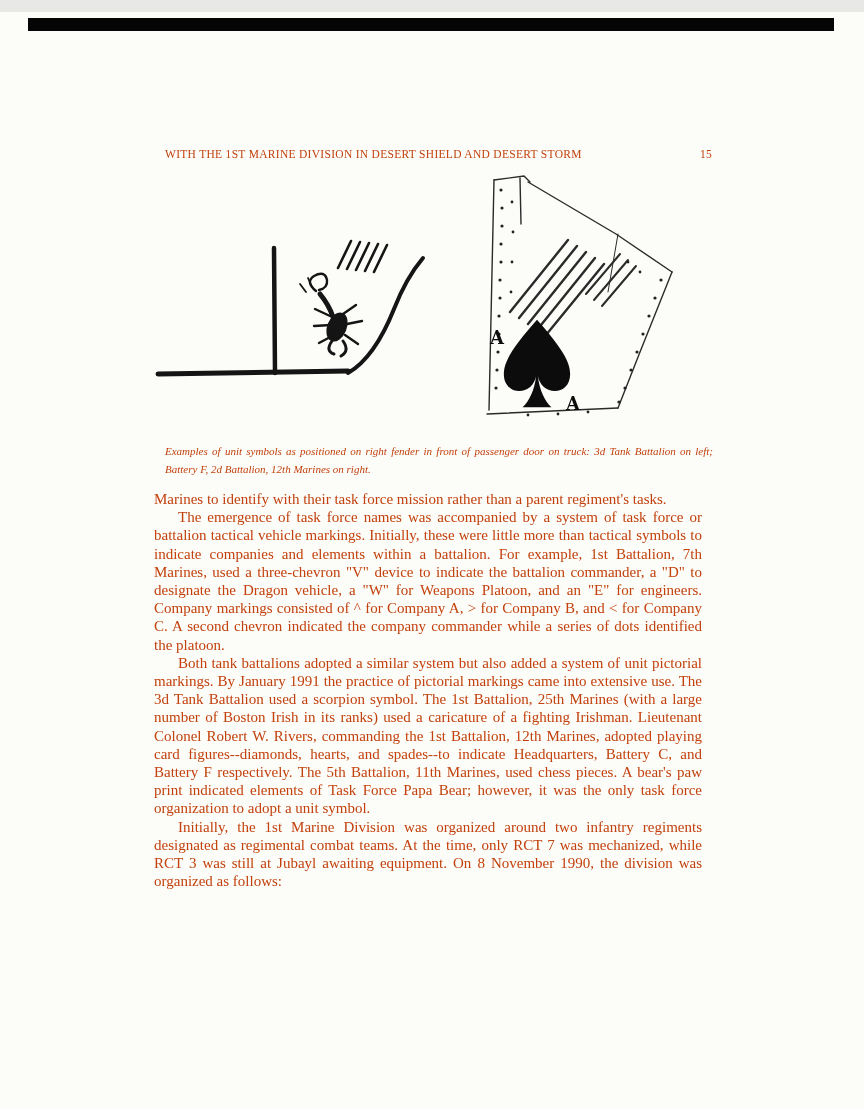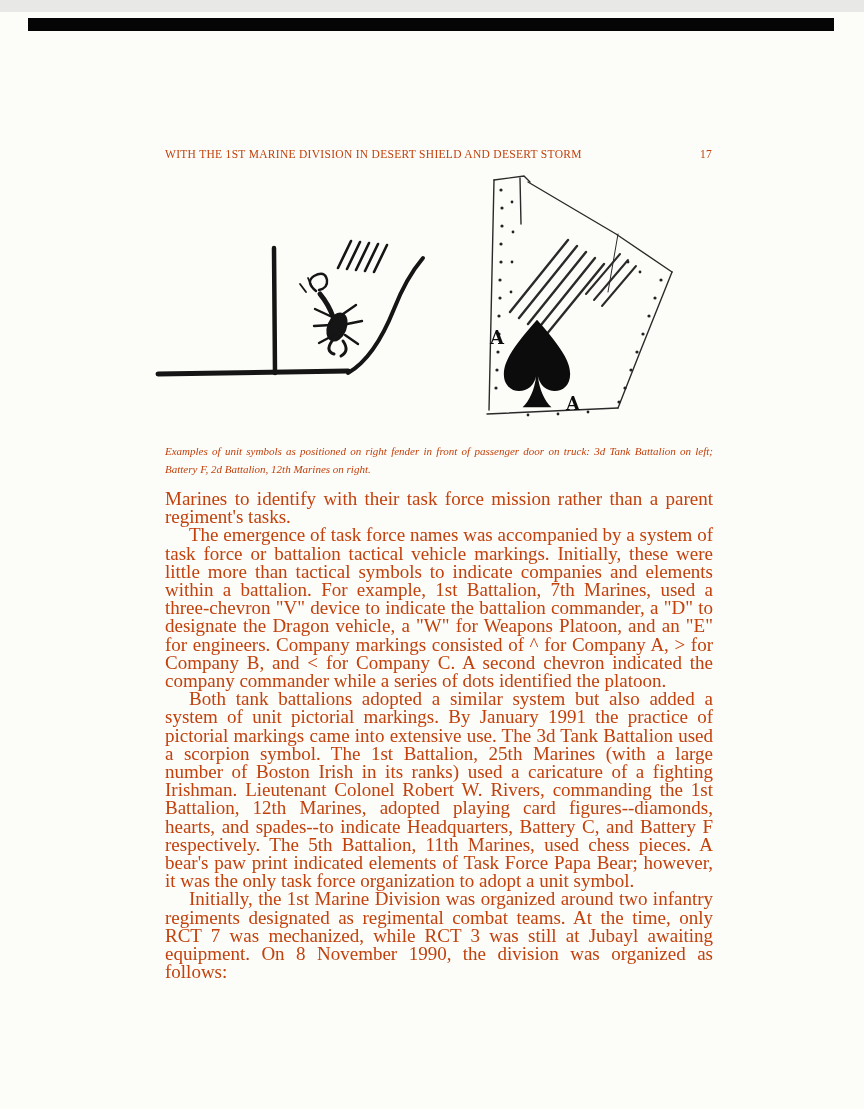--- a/index.html
+++ b/index.html
@@ -23,37 +23,37 @@
   }
   .figures{position:absolute;left:0;top:160px;width:864px;height:268px;}
   .fig-left{position:absolute;left:150px;top:62px;width:290px;height:150px;}
   .fig-right{position:absolute;left:468px;top:0px;width:215px;height:265px;}
   .caption{
     position:absolute;left:165px;top:430px;width:548px;
     font-style:italic;font-size:11px;line-height:18px;
     text-align:justify;
   }
   .bodytext{
-    position:absolute;left:165px;top:478px;width:548px;
-    font-size:19px;line-height:18.2px;text-align:justify;
+    position:absolute;left:154px;top:478px;width:548px;
+    font-size:15px;line-height:18.2px;text-align:justify;
   }
   .bodytext p{margin:0;text-indent:24px;}
   .bodytext p.first{text-indent:0;}
   svg{display:block;}
 </style>
 </head>
 <body>
 
 <div class="page">
 
   <div class="scan-bar"></div>
 
   <div class="running-head">
     <span>WITH THE 1ST MARINE DIVISION IN DESERT SHIELD AND DESERT STORM</span>
-    <span>17</span>
+    <span>15</span>
   </div>
 
   <div class="figures">
 
     <div class="fig-left">
       <svg width="290" height="150" viewBox="0 0 290 150">
         <g stroke="#151515" fill="none" stroke-linecap="round">
 
           <path d="M8,140 L198,137" stroke-width="5"></path>
 

